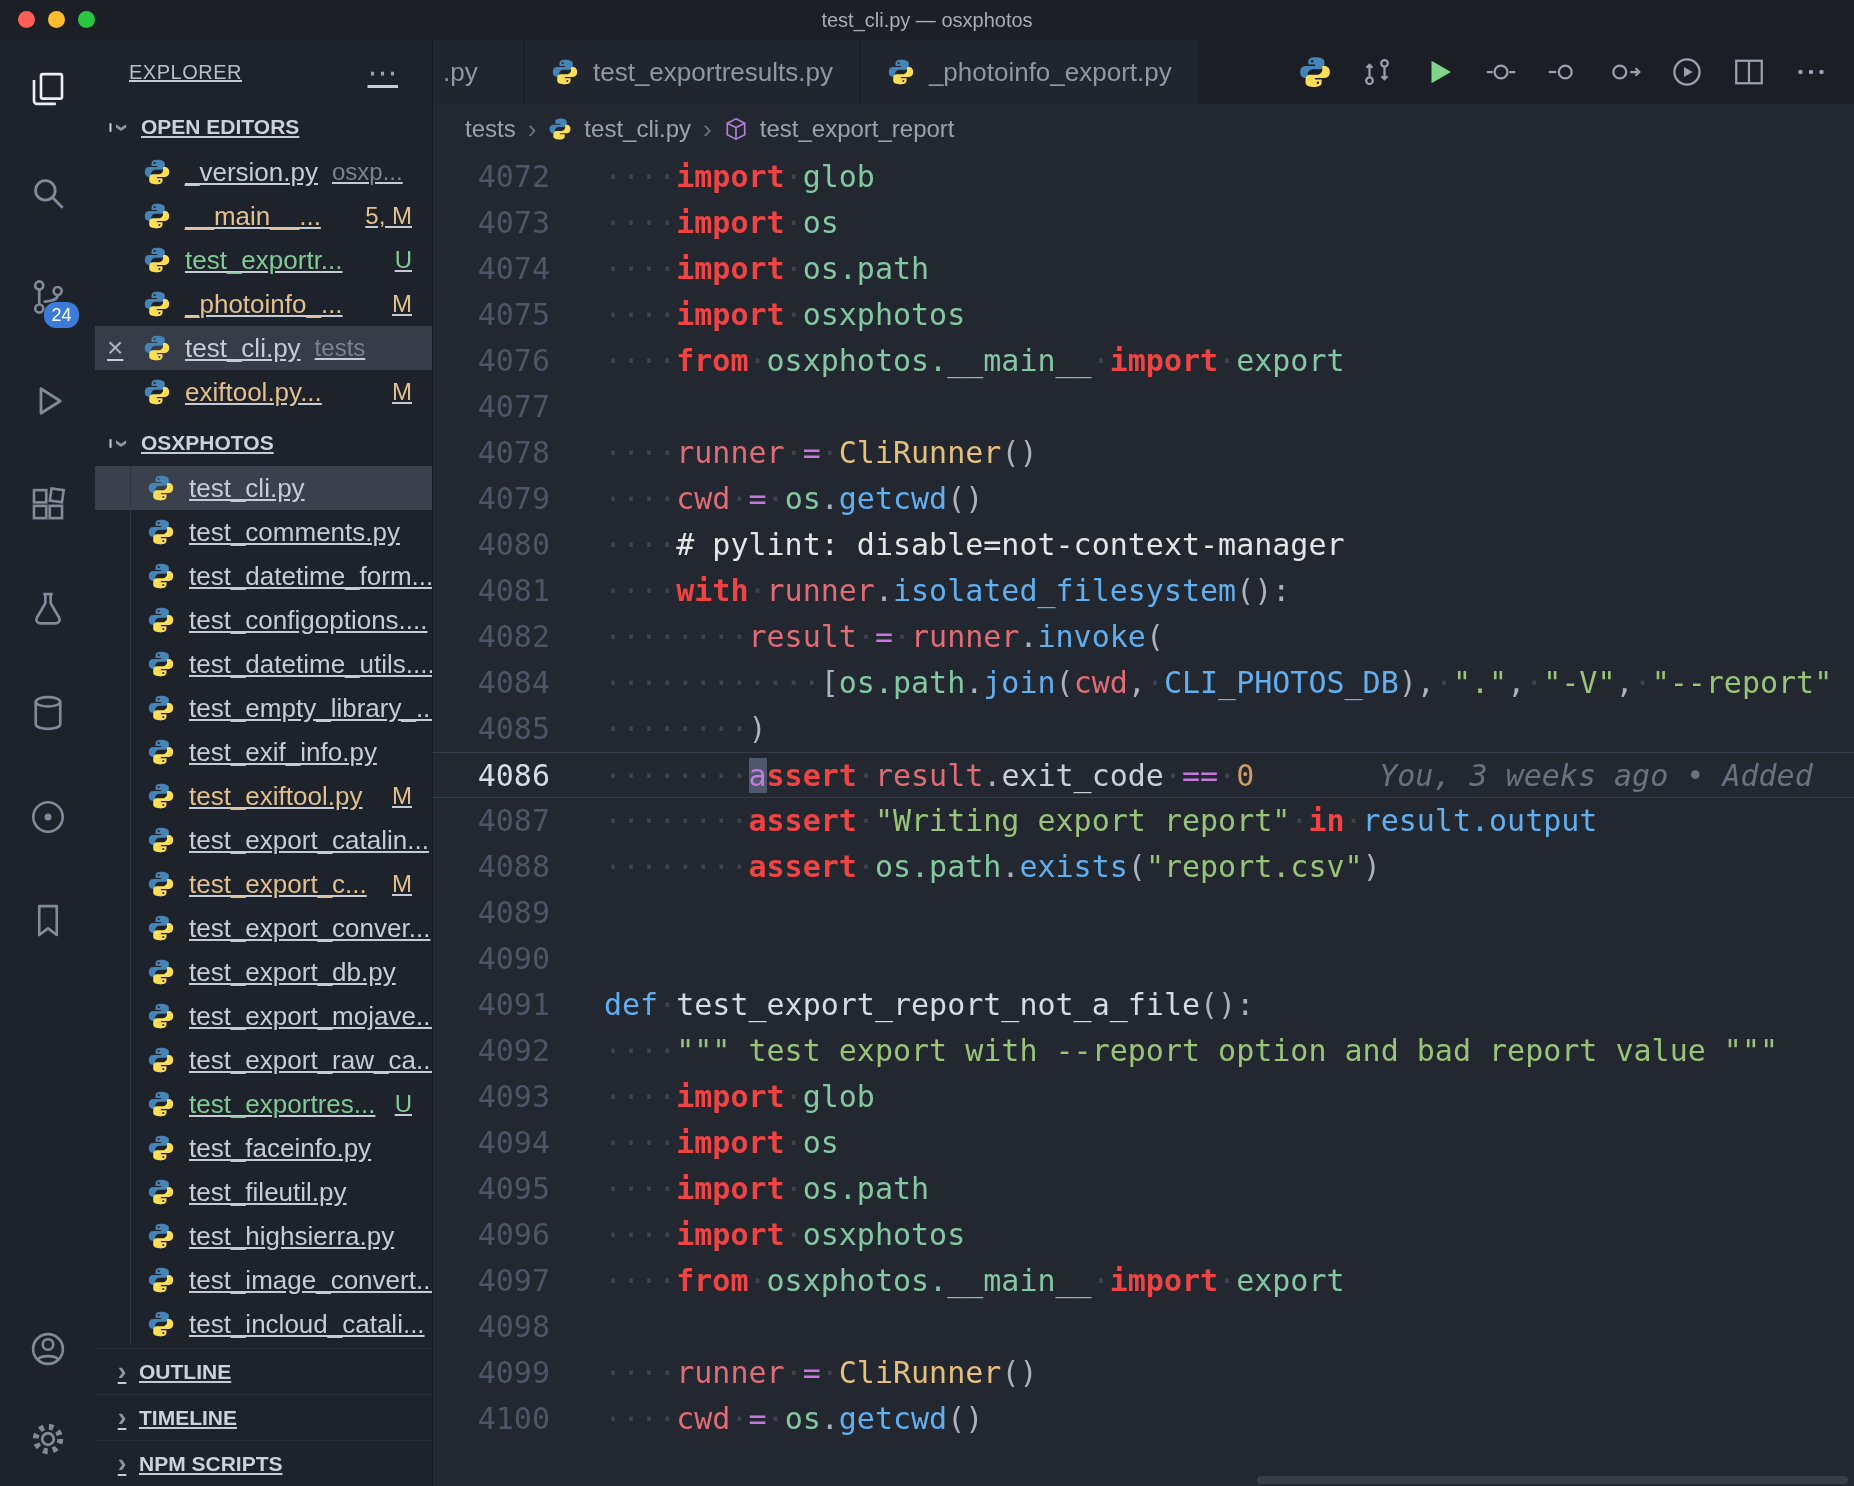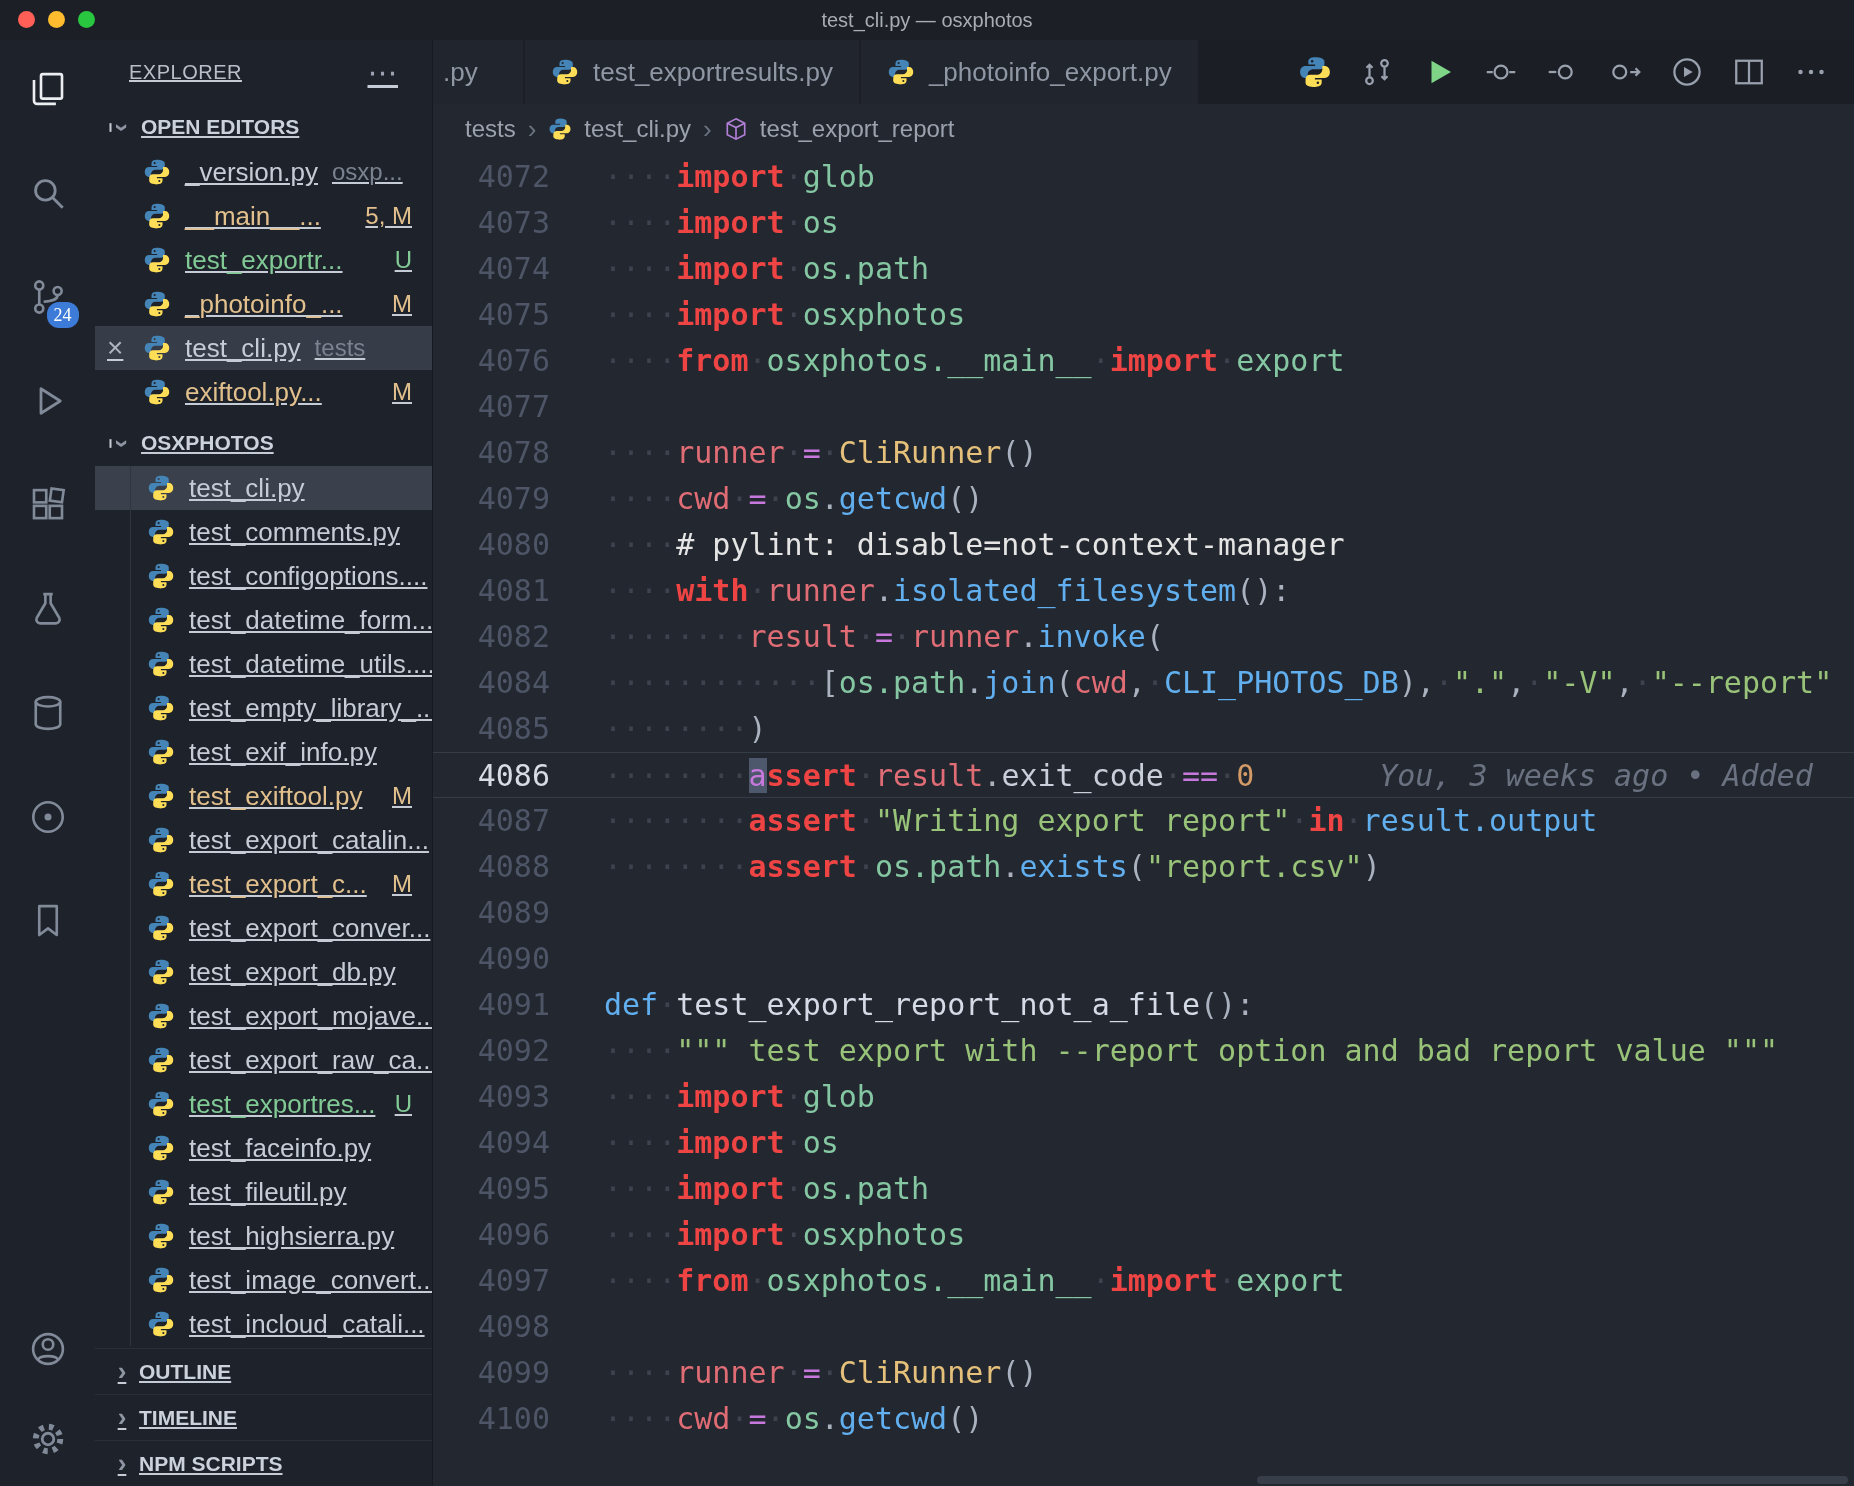--- a/index.html
+++ b/index.html
@@ -12,21 +12,21 @@
   .title { color:#a7acb5; font-size:20px; }
   .traffic { position:absolute; left:18px; top:11px; display:flex; gap:13px; }
   .tl { width:17px; height:17px; border-radius:50%; display:inline-block; }
   .tl.red{background:#ff5f57}.tl.yellow{background:#febc2e}.tl.green{background:#29c73f}
 
   
   .main { display:flex; height:1446px; }
 
   
   .activitybar { width:95px; background:#1e222a; display:flex; flex-direction:column;
-    align-items:center; padding:26px 0 24px; gap:58px; flex:none;font-family:Liberation Serif, serif; }
+    align-items:center; padding:26px 0 24px; gap:58px; flex:none; }
   .ab-item { position:relative; width:46px; height:46px; display:flex; align-items:center;
     justify-content:center; color:#818a98; cursor:pointer; }
   .ab-item.active { color:#eceef2; }
   .ab-item svg { width:42px; height:42px; }
   .ab-badge { position:absolute; right:-8px; bottom:-8px; background:#3d7bd9; color:#fff;
     font-size:18px; line-height:1; padding:4px 7px; border-radius:12px; }
   .ab-spacer { margin-top:auto; }
   .ab-bottom { display:flex; flex-direction:column; gap:44px; align-items:center; }
 
   
@@ -313,30 +313,30 @@
           </span>
           <span class="rowlabel c-normal">test_comments.py</span>
         </div>
         <div class="file-row">
           <span class="rowico">
             <svg viewBox="0 0 32 32">
               <path fill="#4584b6" d="M15.9 2c-3.6 0-6.2 1.3-6.2 4.1V9h6.4v1.3H6.9C4 10.3 2 12.6 2 15.9c0 3.3 2 5.7 4.9 5.7h2.2v-3.2c0-2.8 2.4-5 5.3-5h6.2c2.4 0 4.3-1.9 4.3-4.3V6.1C24.9 3.4 21 2 15.9 2zm-2.6 2.6a1.2 1.2 0 1 1 0 2.4 1.2 1.2 0 0 1 0-2.4z"></path>
               <path fill="#ffde57" d="M16.1 30c3.6 0 6.2-1.3 6.2-4.1V23h-6.4v-1.3h9.2c2.9 0 4.9-2.3 4.9-5.6 0-3.3-2-5.7-4.9-5.7h-2.2v3.2c0 2.8-2.4 5-5.3 5h-6.2c-2.4 0-4.3 1.9-4.3 4.3v3.2c0 2.7 3.9 4.1 9 4.1zm2.6-2.6a1.2 1.2 0 1 1 0-2.4 1.2 1.2 0 0 1 0 2.4z"></path>
             </svg>
           </span>
+          <span class="rowlabel c-normal">test_datetime_form...</span>
+        </div>
+        <div class="file-row">
+          <span class="rowico">
+            <svg viewBox="0 0 32 32">
+              <path fill="#4584b6" d="M15.9 2c-3.6 0-6.2 1.3-6.2 4.1V9h6.4v1.3H6.9C4 10.3 2 12.6 2 15.9c0 3.3 2 5.7 4.9 5.7h2.2v-3.2c0-2.8 2.4-5 5.3-5h6.2c2.4 0 4.3-1.9 4.3-4.3V6.1C24.9 3.4 21 2 15.9 2zm-2.6 2.6a1.2 1.2 0 1 1 0 2.4 1.2 1.2 0 0 1 0-2.4z"></path>
+              <path fill="#ffde57" d="M16.1 30c3.6 0 6.2-1.3 6.2-4.1V23h-6.4v-1.3h9.2c2.9 0 4.9-2.3 4.9-5.6 0-3.3-2-5.7-4.9-5.7h-2.2v3.2c0 2.8-2.4 5-5.3 5h-6.2c-2.4 0-4.3 1.9-4.3 4.3v3.2c0 2.7 3.9 4.1 9 4.1zm2.6-2.6a1.2 1.2 0 1 1 0-2.4 1.2 1.2 0 0 1 0 2.4z"></path>
+            </svg>
+          </span>
           <span class="rowlabel c-normal">test_configoptions....</span>
-        </div>
-        <div class="file-row">
-          <span class="rowico">
-            <svg viewBox="0 0 32 32">
-              <path fill="#4584b6" d="M15.9 2c-3.6 0-6.2 1.3-6.2 4.1V9h6.4v1.3H6.9C4 10.3 2 12.6 2 15.9c0 3.3 2 5.7 4.9 5.7h2.2v-3.2c0-2.8 2.4-5 5.3-5h6.2c2.4 0 4.3-1.9 4.3-4.3V6.1C24.9 3.4 21 2 15.9 2zm-2.6 2.6a1.2 1.2 0 1 1 0 2.4 1.2 1.2 0 0 1 0-2.4z"></path>
-              <path fill="#ffde57" d="M16.1 30c3.6 0 6.2-1.3 6.2-4.1V23h-6.4v-1.3h9.2c2.9 0 4.9-2.3 4.9-5.6 0-3.3-2-5.7-4.9-5.7h-2.2v3.2c0 2.8-2.4 5-5.3 5h-6.2c-2.4 0-4.3 1.9-4.3 4.3v3.2c0 2.7 3.9 4.1 9 4.1zm2.6-2.6a1.2 1.2 0 1 1 0-2.4 1.2 1.2 0 0 1 0 2.4z"></path>
-            </svg>
-          </span>
-          <span class="rowlabel c-normal">test_datetime_form...</span>
         </div>
         <div class="file-row">
           <span class="rowico">
             <svg viewBox="0 0 32 32">
               <path fill="#4584b6" d="M15.9 2c-3.6 0-6.2 1.3-6.2 4.1V9h6.4v1.3H6.9C4 10.3 2 12.6 2 15.9c0 3.3 2 5.7 4.9 5.7h2.2v-3.2c0-2.8 2.4-5 5.3-5h6.2c2.4 0 4.3-1.9 4.3-4.3V6.1C24.9 3.4 21 2 15.9 2zm-2.6 2.6a1.2 1.2 0 1 1 0 2.4 1.2 1.2 0 0 1 0-2.4z"></path>
               <path fill="#ffde57" d="M16.1 30c3.6 0 6.2-1.3 6.2-4.1V23h-6.4v-1.3h9.2c2.9 0 4.9-2.3 4.9-5.6 0-3.3-2-5.7-4.9-5.7h-2.2v3.2c0 2.8-2.4 5-5.3 5h-6.2c-2.4 0-4.3 1.9-4.3 4.3v3.2c0 2.7 3.9 4.1 9 4.1zm2.6-2.6a1.2 1.2 0 1 1 0-2.4 1.2 1.2 0 0 1 0 2.4z"></path>
             </svg>
           </span>
           <span class="rowlabel c-normal">test_datetime_utils....</span>
         </div>

